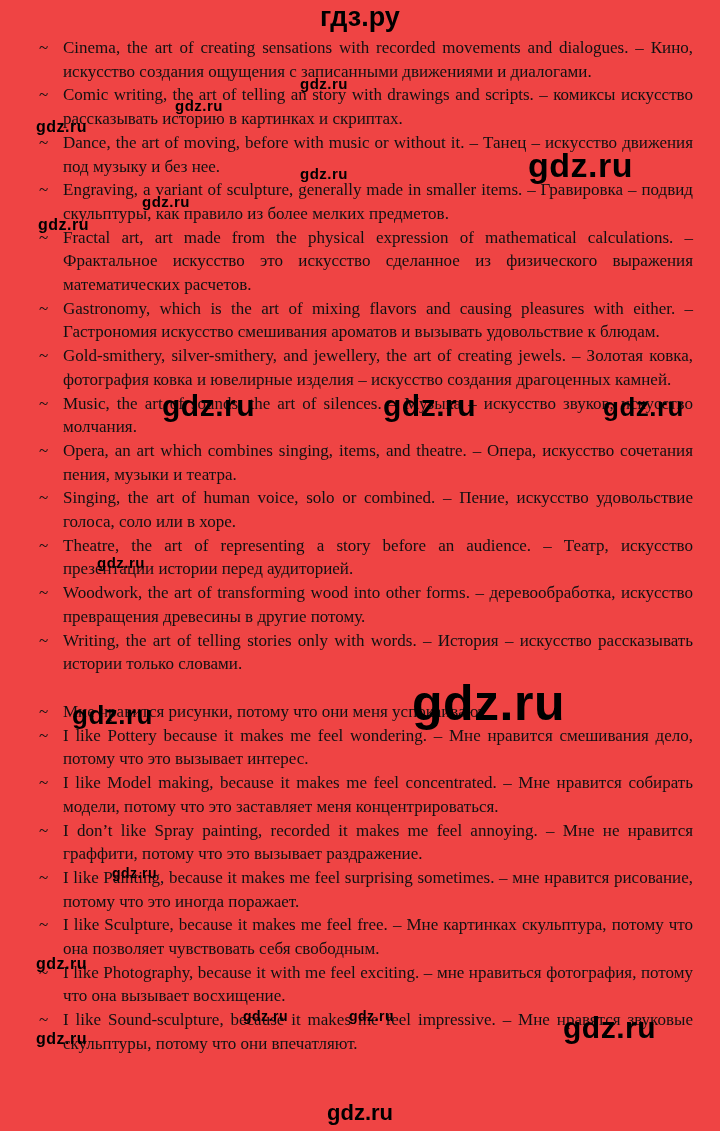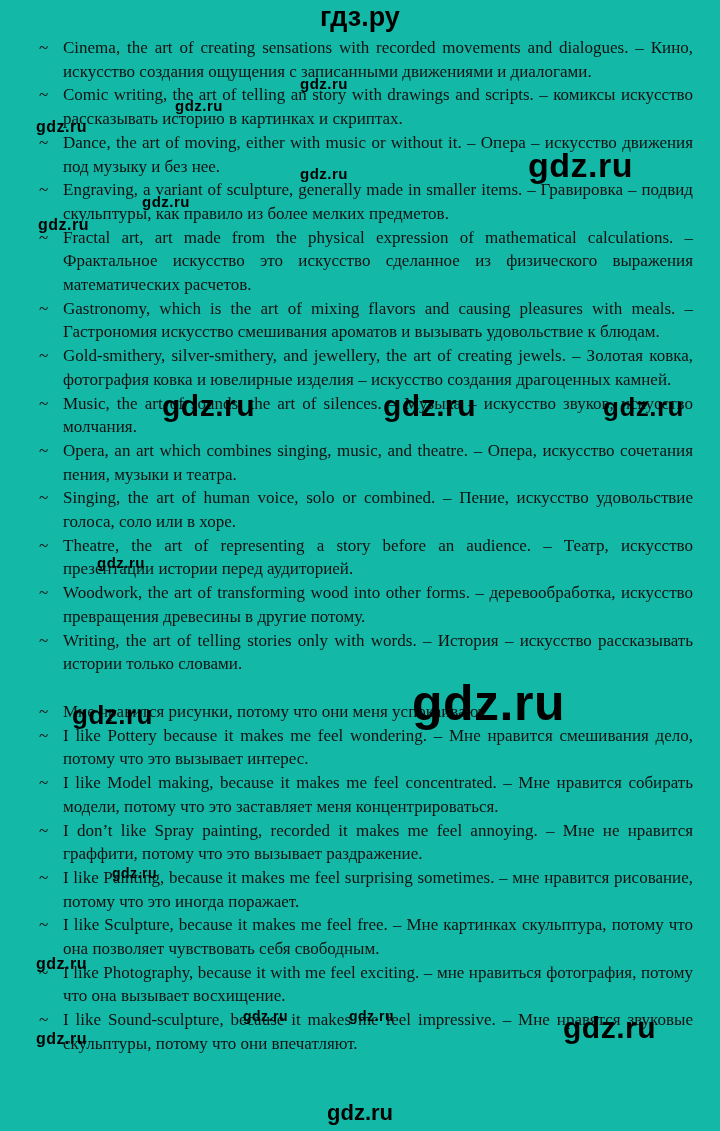--- a/index.html
+++ b/index.html
@@ -1,17 +1,17 @@
 <!DOCTYPE html>
 <html><head>
 <meta charset="utf-8">
 <style>
   html,body{margin:0;padding:0;background:#fff;}
   .page{
-    position:relative;width:720px;height:1131px;background:#14b8a6;
+    position:relative;width:720px;height:1131px;background:#ef4444;
     font-family:"Liberation Serif","DejaVu Serif",serif;color:#111;
     overflow:hidden;
   }
   .site-header{
     position:absolute;top:2px;left:0;width:100%;text-align:center;
     font-family:"Liberation Sans","DejaVu Sans",sans-serif;
     font-weight:bold;font-size:27px;color:#000;
   }
   .content{
     position:absolute;top:36px;left:63px;width:630px;
@@ -38,27 +38,27 @@
 </head>
 <body>
 
 <div class="page">
 
   <div class="site-header">гдз.ру</div>
 
   <div class="content">
     <p class="item"><span class="tilde">~</span><span>Cinema, the art of creating sensations with recorded movements and dialogues. – Кино, искусство создания ощущения с записанными движениями и диалогами.</span></p>
     <p class="item"><span class="tilde">~</span><span>Comic writing, the art of telling an story with drawings and scripts. – комиксы искусство рассказывать историю в картинках и скриптах.</span></p>
-    <p class="item"><span class="tilde">~</span><span>Dance, the art of moving, either with music or without it. – Опера – искусство движения под музыку и без нее.</span></p>
+    <p class="item"><span class="tilde">~</span><span>Dance, the art of moving, before with music or without it. – Танец – искусство движения под музыку и без нее.</span></p>
     <p class="item"><span class="tilde">~</span><span>Engraving, a variant of sculpture, generally made in smaller items. – Гравировка – подвид скульптуры, как правило из более мелких предметов.</span></p>
     <p class="item"><span class="tilde">~</span><span>Fractal art, art made from the physical expression of mathematical calculations. – Фрактальное искусство это искусство сделанное из физического выражения математических расчетов.</span></p>
-    <p class="item"><span class="tilde">~</span><span>Gastronomy, which is the art of mixing flavors and causing pleasures with meals. – Гастрономия искусство смешивания ароматов и вызывать удовольствие к блюдам.</span></p>
+    <p class="item"><span class="tilde">~</span><span>Gastronomy, which is the art of mixing flavors and causing pleasures with either. – Гастрономия искусство смешивания ароматов и вызывать удовольствие к блюдам.</span></p>
     <p class="item"><span class="tilde">~</span><span>Gold-smithery, silver-smithery, and jewellery, the art of creating jewels. – Золотая ковка, фотография ковка и ювелирные изделия – искусство создания драгоценных камней.</span></p>
     <p class="item"><span class="tilde">~</span><span>Music, the art of sounds, the art of silences. – Музыка – искусство звуков, искусство молчания.</span></p>
-    <p class="item"><span class="tilde">~</span><span>Opera, an art which combines singing, music, and theatre. – Опера, искусство сочетания пения, музыки и театра.</span></p>
+    <p class="item"><span class="tilde">~</span><span>Opera, an art which combines singing, items, and theatre. – Опера, искусство сочетания пения, музыки и театра.</span></p>
     <p class="item"><span class="tilde">~</span><span>Singing, the art of human voice, solo or combined. – Пение, искусство удовольствие голоса, соло или в хоре.</span></p>
     <p class="item"><span class="tilde">~</span><span>Theatre, the art of representing a story before an audience. – Театр, искусство презентации истории перед аудиторией.</span></p>
     <p class="item"><span class="tilde">~</span><span>Woodwork, the art of transforming wood into other forms. – деревообработка, искусство превращения древесины в другие потому.</span></p>
     <p class="item"><span class="tilde">~</span><span>Writing, the art of telling stories only with words. – История – искусство рассказывать истории только словами.</span></p>
     <p class="item section-gap"><span class="tilde">~</span><span>Мне нравится рисунки, потому что они меня успокаивают.</span></p>
     <p class="item"><span class="tilde">~</span><span>I like Pottery because it makes me feel wondering. – Мне нравится смешивания дело, потому что это вызывает интерес.</span></p>
     <p class="item"><span class="tilde">~</span><span>I like Model making, because it makes me feel concentrated. – Мне нравится собирать модели, потому что это заставляет меня концентрироваться.</span></p>
     <p class="item"><span class="tilde">~</span><span>I don’t like Spray painting, recorded it makes me feel annoying. – Мне не нравится граффити, потому что это вызывает раздражение.</span></p>
     <p class="item"><span class="tilde">~</span><span>I like Painting, because it makes me feel surprising sometimes. – мне нравится рисование, потому что это иногда поражает.</span></p>
     <p class="item"><span class="tilde">~</span><span>I like Sculpture, because it makes me feel free. – Мне картинках скульптура, потому что она позволяет чувствовать себя свободным.</span></p>

